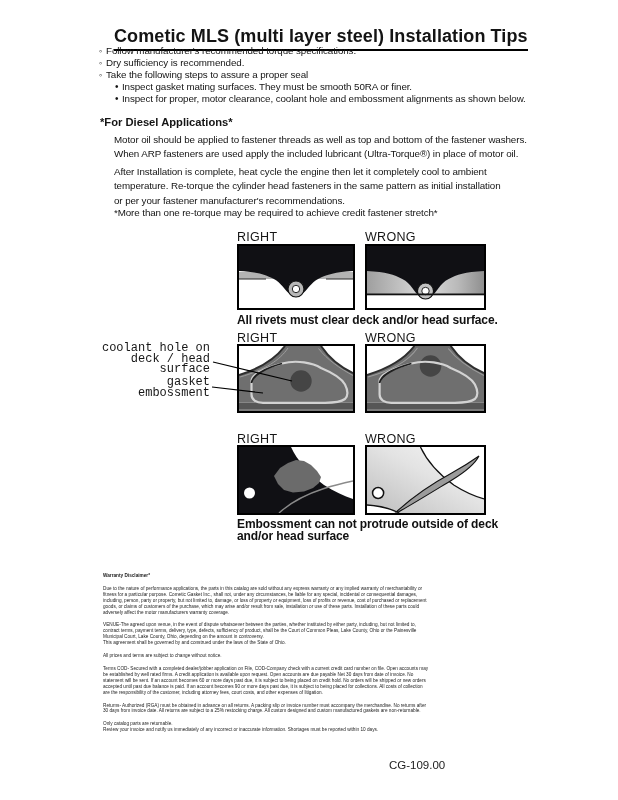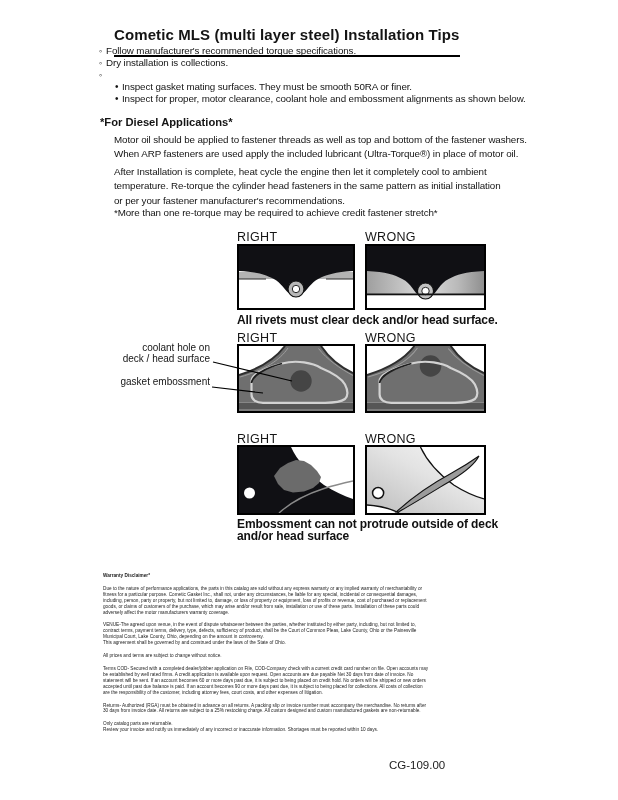--- a/index.html
+++ b/index.html
@@ -1,40 +1,40 @@
 <!DOCTYPE html>
 <html><head>
 <meta charset="utf-8">
 <style>
   html,body{margin:0;padding:0;background:#e8e8e8;}
   .page{position:relative;width:618px;height:800px;background:#ffffff;margin:0 auto;
         font-family:"Liberation Sans","DejaVu Sans",sans-serif;color:#141414;overflow:hidden;}
   .abs{position:absolute;}
   .pre{white-space:pre-line;}
 
-  .title{left:114px;top:26px;font-size:15px;font-weight:bold;letter-spacing:.1px;
-         border-bottom:2px solid #000;padding-bottom:12px;display:inline-block;}
+  .title{left:114px;top:26px;font-size:18px;font-weight:bold;letter-spacing:.1px;
+         border-bottom:2px solid #000;padding-bottom:2px;display:inline-block;}
 
   .bullets{left:99px;top:45px;font-size:9.8px;line-height:12px;letter-spacing:-.1px;width:490px;}
   .bullet{display:flex;align-items:baseline;}
   .bullet.sub{margin-left:16px;}
   .marker{width:7px;flex:0 0 7px;font-size:9px;}
   .bullet.sub .marker{font-size:10px;}
 
   .h-diesel{left:100px;top:116px;font-size:11.2px;font-weight:bold;}
   .para{left:114px;top:0;width:470px;font-size:9.8px;line-height:14.3px;letter-spacing:-.1px;}
   .p1{top:133px;} .p2{top:165px;} .note{top:207px;line-height:12px;}
 
   .dg-label{width:118px;text-align:left;font-size:12.5px;letter-spacing:.3px;color:#161616;}
   .dg-label.w{width:121px;}
   .dg-box{border:2px solid #000;background:#fff;box-sizing:border-box;}
   .dg-box svg{display:block;width:100%;height:100%;}
   .caption{font-size:12px;font-weight:bold;letter-spacing:-.1px;color:#111;}
 
-  .side-label{width:114px;text-align:right;font-size:10px;line-height:10.6px;color:#161616;}
+  .side-label{width:114px;text-align:right;font-size:12px;line-height:10.6px;color:#161616;font-family:Liberation Mono, monospace;}
 
   .fineprint{left:103px;top:573px;width:414px;font-size:4.7px;line-height:5.9px;color:#1c1c1c;}
   .fineprint .fp-h{font-weight:bold;margin:0 0 7px 0;}
   .fineprint p{margin:0 0 7px 0;white-space:pre-line;}
 
   .pagenum{left:389px;top:759px;font-size:11.5px;color:#222;}
 </style>
 </head>
 <body>
 
@@ -42,24 +42,25 @@
 
   <div class="abs title">Cometic MLS (multi layer steel) Installation Tips</div>
 
   <div class="abs bullets">
     <div class="bullet">
       <span class="marker">◦</span>
       <span>Follow manufacturer's recommended torque specifications.</span>
     </div>
     <div class="bullet">
       <span class="marker">◦</span>
-      <span>Dry installation is collections.</span>
+      <span>Dry sufficiency is recommended.</span>
     </div>
     <div class="bullet">
       <span class="marker">◦</span>
+      <span>Take the following steps to assure a proper seal</span>
     </div>
     <div class="bullet sub">
       <span class="marker">•</span>
       <span>Inspect gasket mating surfaces.  They must be smooth 50RA or finer.</span>
     </div>
     <div class="bullet sub">
       <span class="marker">•</span>
       <span>Inspect for proper, motor clearance, coolant hole and embossment alignments as shown below.</span>
     </div>
   </div>

